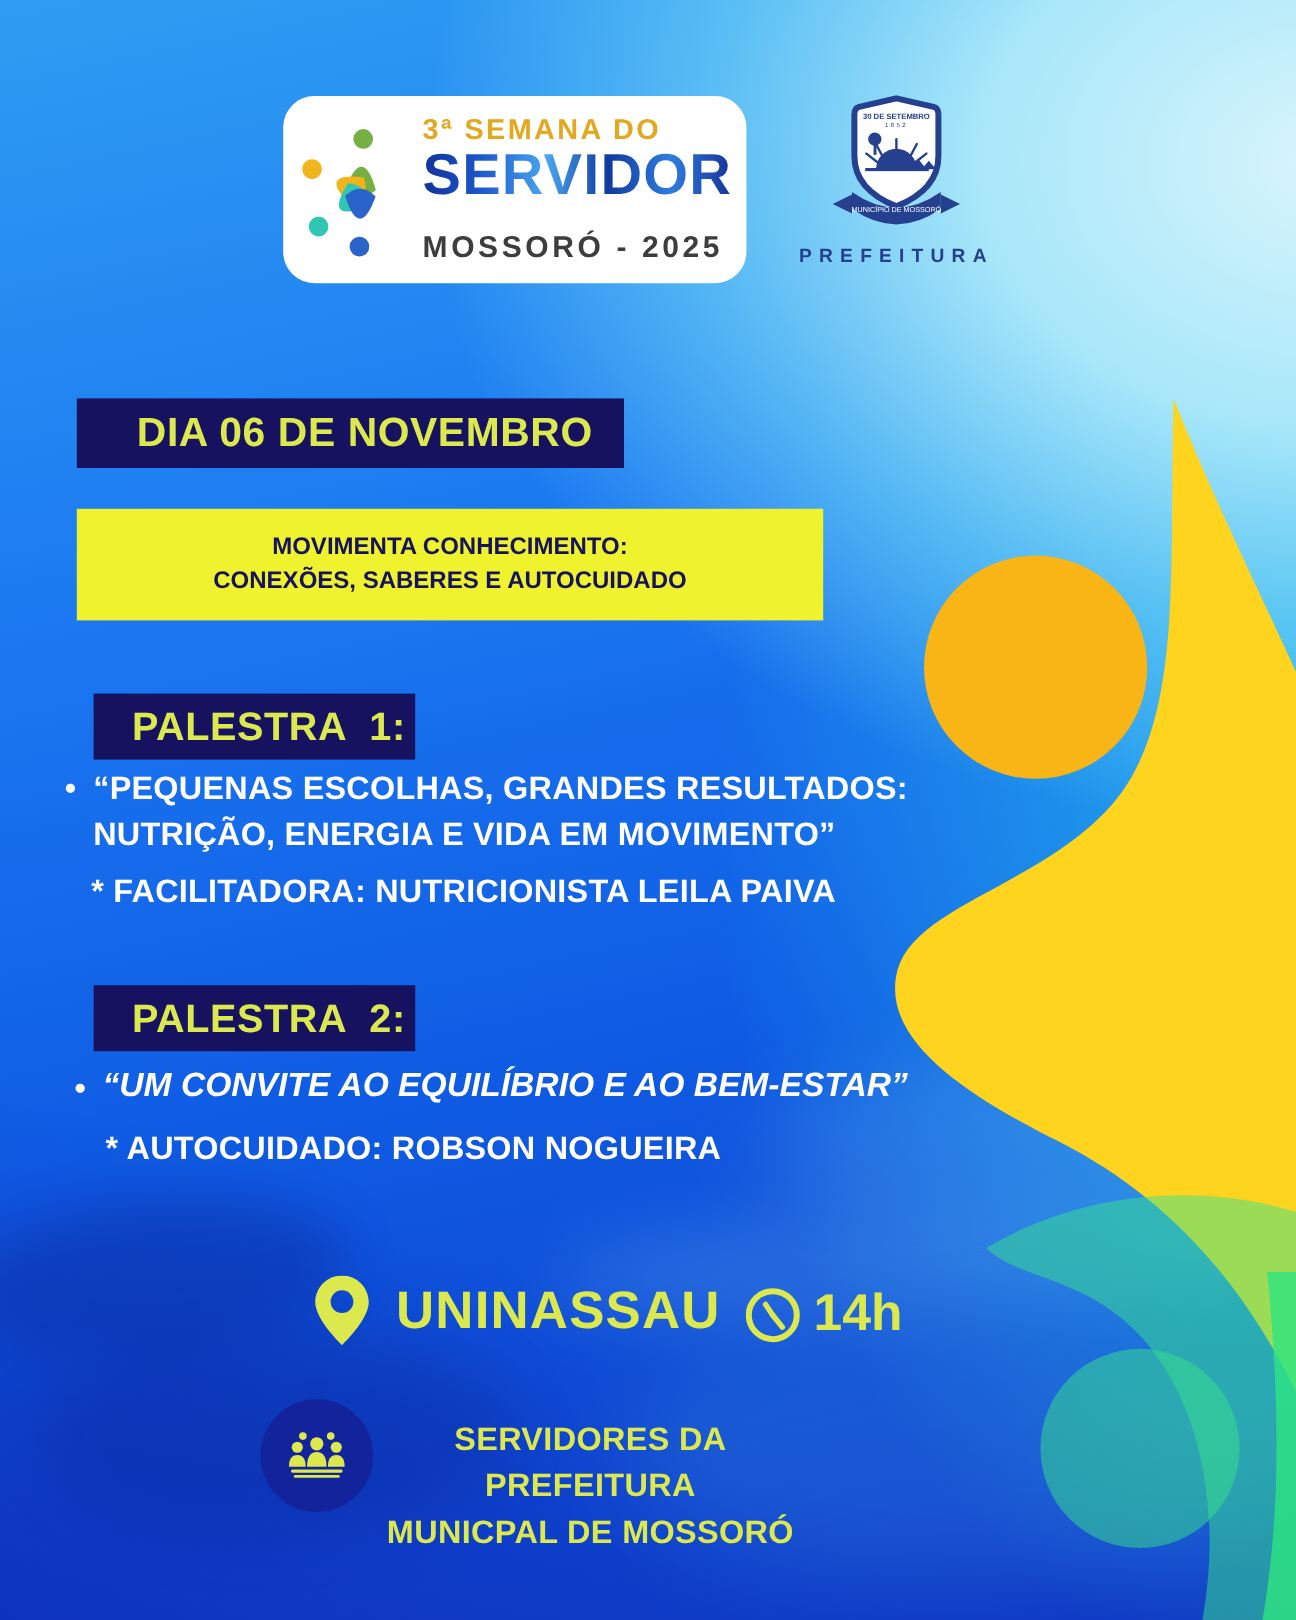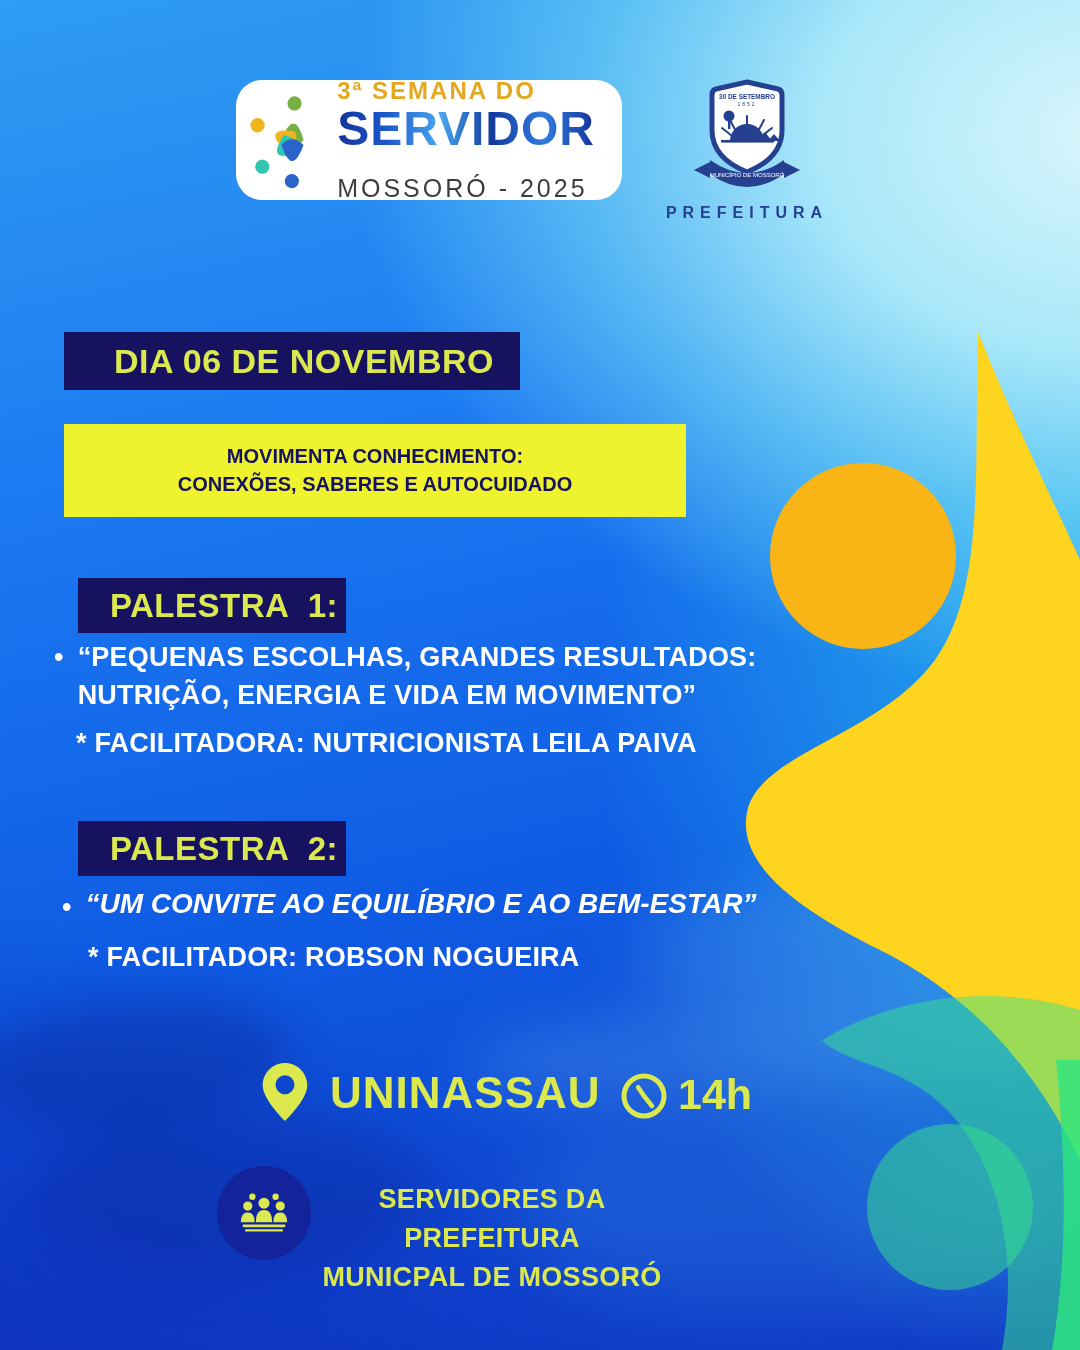--- a/index.html
+++ b/index.html
@@ -12,28 +12,28 @@
       radial-gradient(950px 1200px at 110% 52%, rgba(43,198,240,.9) 0%, rgba(43,198,240,0) 62%),
       radial-gradient(1300px 900px at -15% 108%, #0d2cb8 0%, rgba(13,44,184,0) 62%),
       linear-gradient(168deg, #2f9df2 0%, #1b78f1 34%, #0f5ce4 62%, #0f35c2 100%);
   }
   .abs{position:absolute;}
   .blob{position:absolute;border-radius:50%;pointer-events:none;}
   .decor-svg{position:absolute;left:0;top:0;z-index:2;pointer-events:none;}
   .content{position:absolute;left:0;top:0;width:100%;height:100%;z-index:5;}
 
   
-  .event-logo{left:236px;top:80px;width:386px;height:120px;background:#ffffff;border-radius:26px;
-    display:flex;align-items:center;padding:0 27px 0 6px;}
+  .event-logo{left:236px;top:80px;width:386px;height:156px;background:#ffffff;border-radius:26px;
+    display:flex;align-items:center;padding:0 12px 0 6px;}
   .logo-text{display:flex;flex-direction:column;margin-left:-2px;}
   .logo-top{font-size:24px;font-weight:800;color:#e3a81f;letter-spacing:2px;}
   .logo-title{font-size:48px;font-weight:800;line-height:1.02;letter-spacing:1px;
     background:linear-gradient(90deg,#13339b 0%,#1b55c8 18%,#4aa6f0 40%,#123a9e 60%,#2f7ce0 80%,#16349c 100%);
     -webkit-background-clip:text;background-clip:text;color:transparent;}
-  .logo-sub{font-size:25px;font-weight:400;color:#3d3d3d;letter-spacing:3px;margin-top:20px;}
+  .logo-sub{font-size:25px;font-weight:700;color:#3d3d3d;letter-spacing:3px;margin-top:20px;}
 
   
   .city-logo{left:642px;top:78px;width:210px;text-align:center;color:#24408f;}
   .city-name{font-size:35px;font-weight:800;letter-spacing:1px;margin-top:0px;}
   .city-sub{font-size:16px;font-weight:700;letter-spacing:6px;margin-top:2px;}
 
   
   .navy-banner{background:#161260;color:#dce94e;display:flex;align-items:center;justify-content:center;padding-left:24px;}
   .date-banner{left:64px;top:332px;width:456px;height:58px;font-size:34px;font-weight:800;letter-spacing:.5px;}
   .theme-banner{left:64px;top:424px;width:622px;height:93px;background:#eff32e;color:#161260;
@@ -165,21 +165,21 @@
     </div>
     <div class="abs facil f1">* FACILITADORA: NUTRICIONISTA LEILA PAIVA</div>
 
     <div class="abs navy-banner palestra-label p2-label">
       <span>PALESTRA 2:</span>
     </div>
     <div class="abs bullet-row b2">
       <span class="bullet-dot">•</span>
       <span>“UM CONVITE AO EQUILÍBRIO E AO BEM-ESTAR”</span>
     </div>
-    <div class="abs facil f2">* FACILITADOR: ROBSON NOGUEIRA</div>
+    <div class="abs facil f2">* AUTOCUIDADO: ROBSON NOGUEIRA</div>
 
     <svg class="abs" style="left:262px;top:1063px;" width="46" height="58" viewBox="0 0 40 52">
       <path fill-rule="evenodd" fill="#dce94e" d="M20,0 C9,0 0,9 0,20 C0,33 20,52 20,52 C20,52 40,33 40,20 C40,9 31,0 20,0 Z M20,11 a8.5,8.5 0 1 1 0,17 a8.5,8.5 0 1 1 0,-17 Z"></path>
     </svg>
     <div class="abs venue">UNINASSAU</div>
     <svg class="abs" style="left:620px;top:1072px;" width="48" height="48" viewBox="0 0 48 48">
       <circle cx="24" cy="24" r="20" fill="none" stroke="#dce94e" stroke-width="5"></circle>
       <line x1="24" y1="24" x2="18" y2="15" stroke="#dce94e" stroke-width="4.5" stroke-linecap="round"></line>
       <line x1="24" y1="24" x2="32" y2="34" stroke="#dce94e" stroke-width="4.5" stroke-linecap="round"></line>
     </svg>

